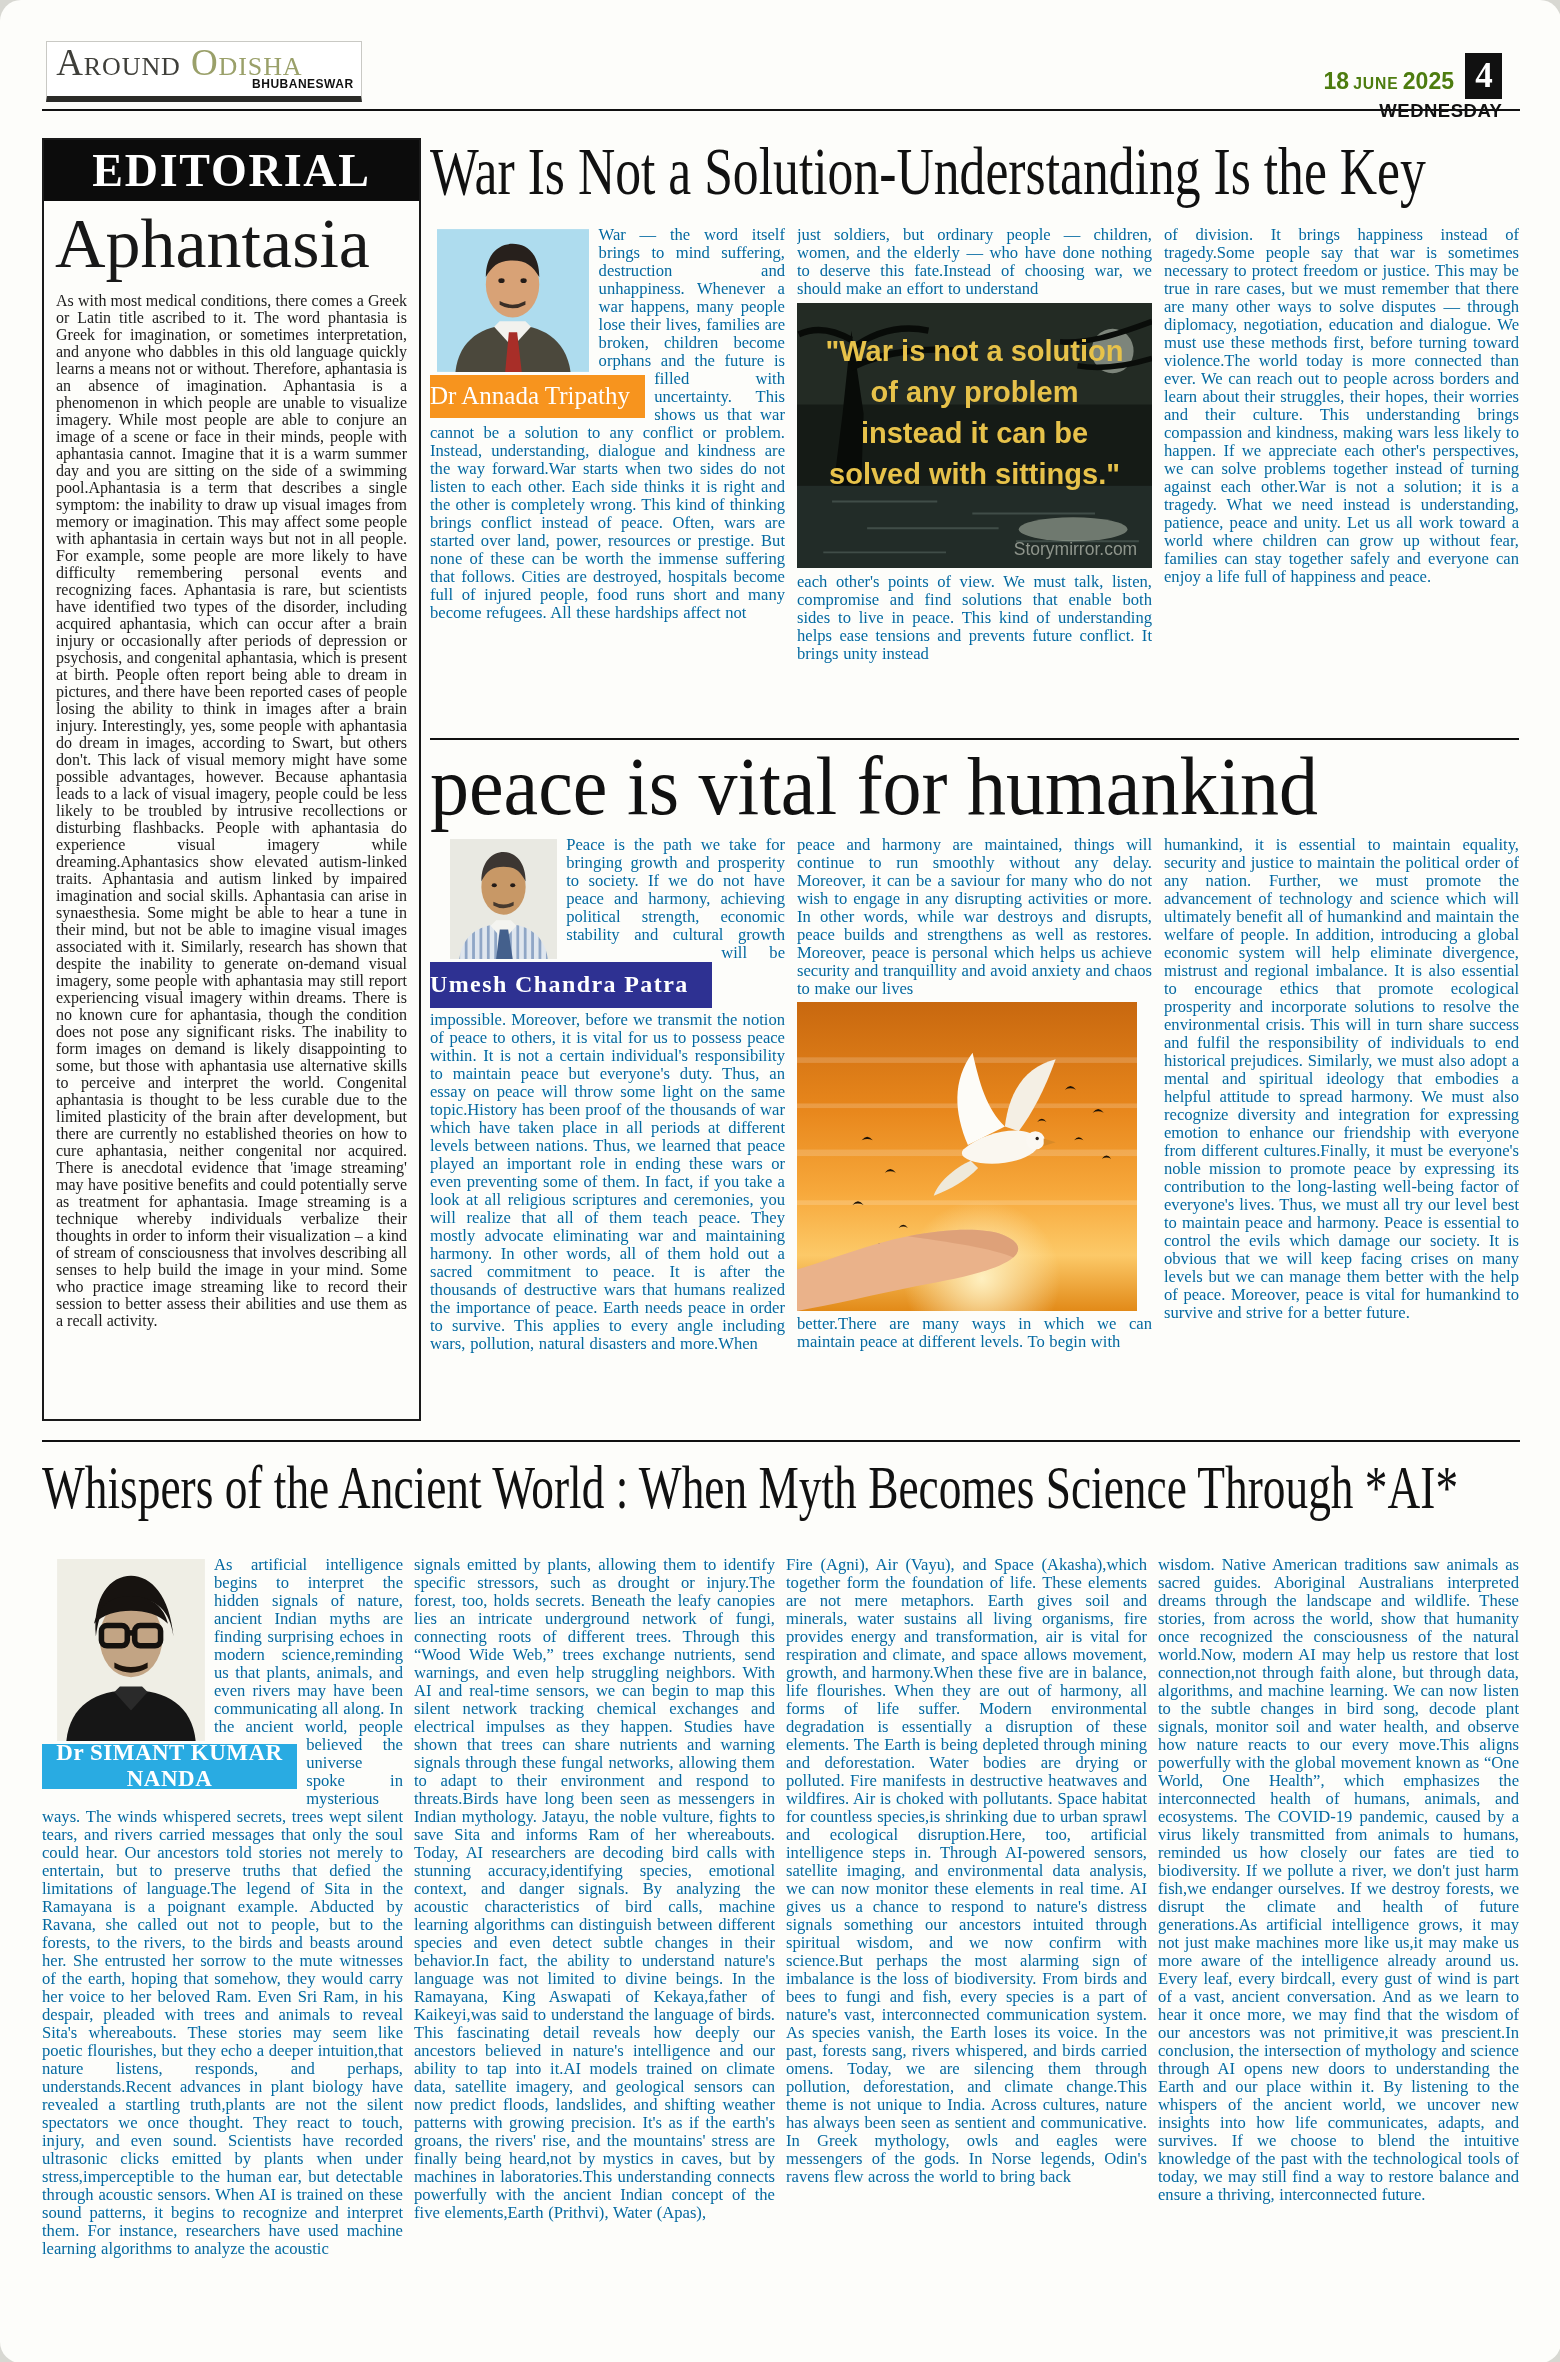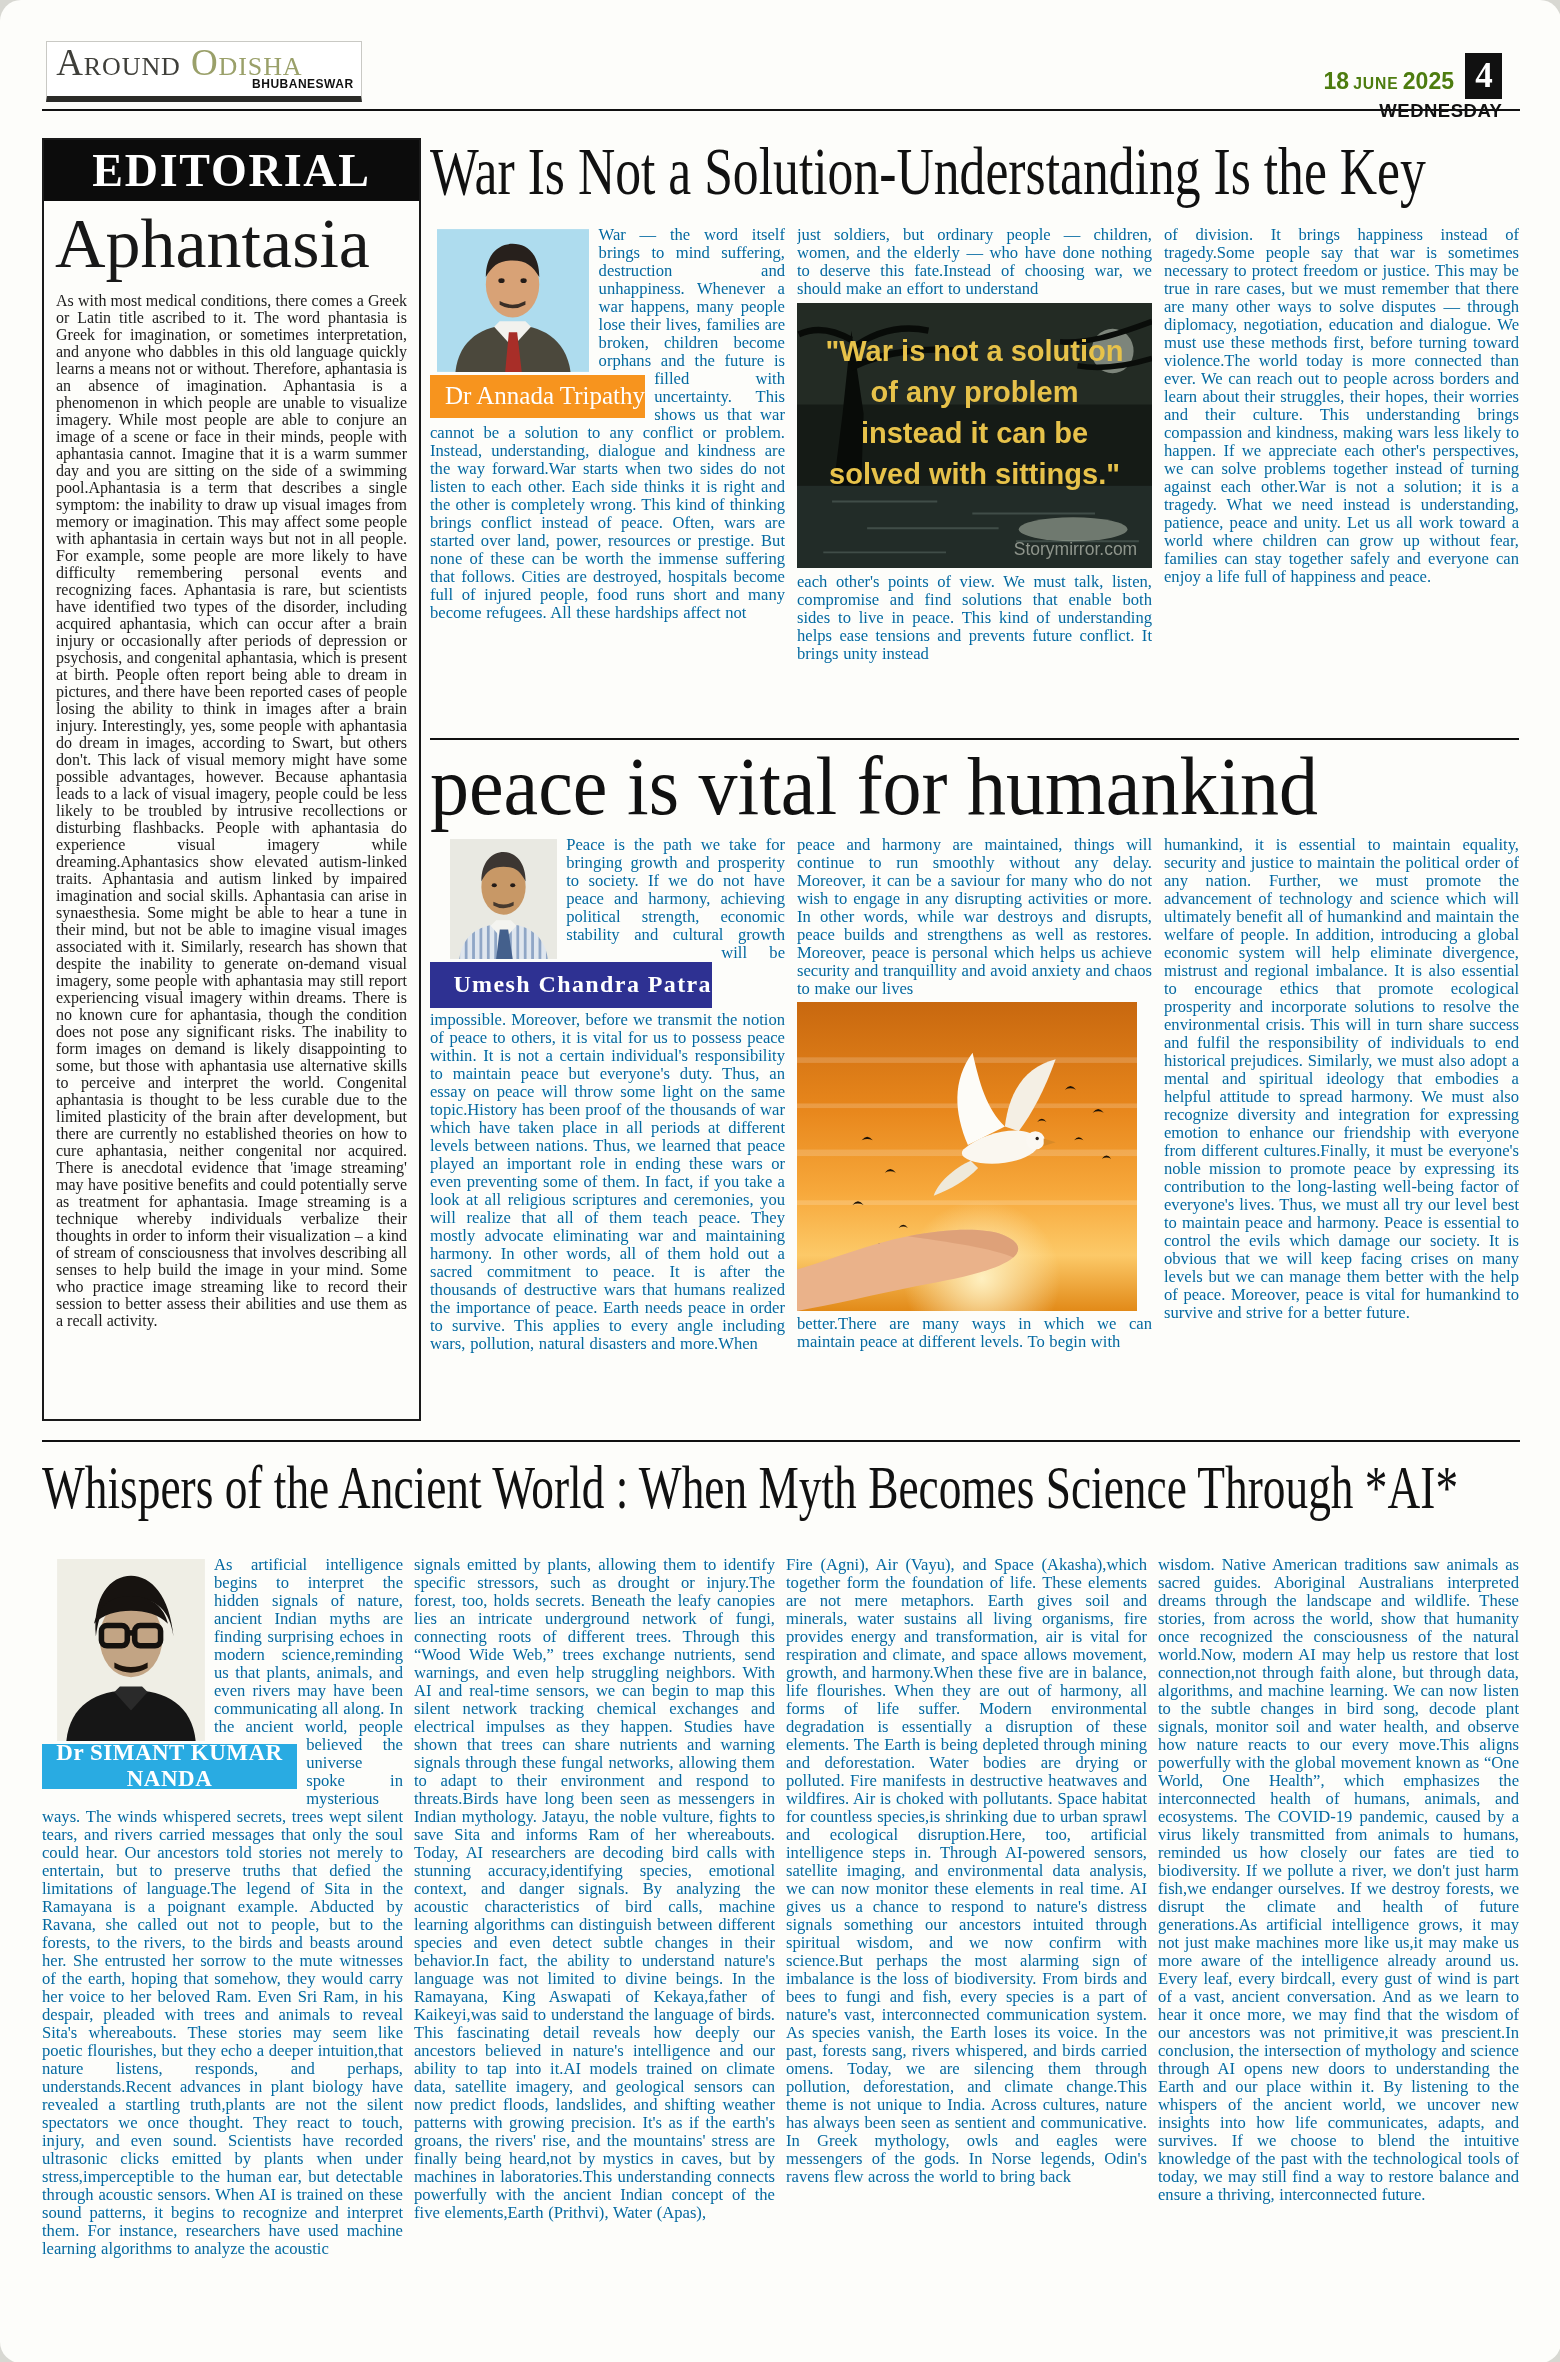--- a/index.html
+++ b/index.html
@@ -52,21 +52,21 @@
   
   .headline-condensed { display:inline-block; white-space:nowrap; color:#111; transform-origin:0 60%; }
   .cols { display:flex; overflow:hidden; }
   .coltext { margin:0; text-align:justify; font-size:16.6px; line-height:18px; color:#0369a1; word-spacing:0.5px; }
   .col { overflow:hidden; }
 
   
   .photo-float { float:left; margin:2.8px 9.2px 2.8px 0; display:block; }
   .band {
     float:left; clear:left; margin:0 9.2px 3.7px 0; color:#fff; display:flex;
-    align-items:center; justify-content:flex-end; text-align:center;
+    align-items:center; justify-content:flex-start; text-align:center;
   }
   .band-war { width:215px; height:43px; background:#F7941E; font-size:25px; }
   .band-peace { width:282px; height:46px; background:#2E3192; font-size:24px; font-weight:bold; letter-spacing:1.4px; }
   .band-ai { width:255px; height:45px; background:#29ABE2; font-size:23px; font-weight:bold; letter-spacing:0.5px; }
 
   
   .war-section { position:absolute; left:430px; top:136px; width:1089px; }
   .war-headline-wrap { height:90px; overflow:visible; }
   .war-headline { font-size:63px; transform:scale(0.82,1.08); }
   .war-cols { gap:12px; height:506px; }

